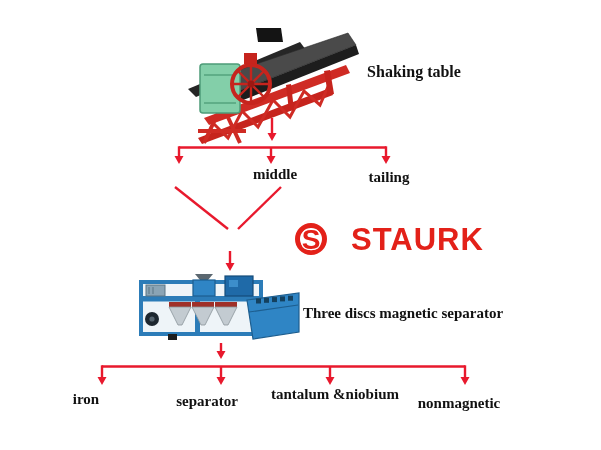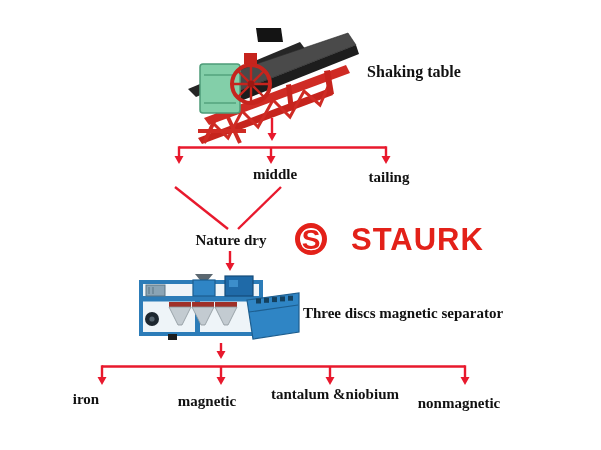--- a/index.html
+++ b/index.html
@@ -145,26 +145,25 @@
       <line x1="465" y1="365.3" x2="465" y2="377"></line>
       <polygon points="460.5,377 469.5,377 465,385" stroke="none"></polygon>
     </g>
   </svg>
 
   <div class="lbl" style="left:414px;top:63px;font-size:16px;">Shaking table</div>
 
   <div class="lbl" style="left:275px;top:166px;text-align:right;">middle</div>
   <div class="lbl" style="left:389px;top:169px;">tailing</div>
 
-  <div class="lbl" style="left:231px;top:232px;">Nature dry</div>
 
   <div class="lbl" style="left:403px;top:305px;">Three discs magnetic separator</div>
 
   <div class="lbl" style="left:86px;top:391px;">iron</div>
-  <div class="lbl" style="left:207px;top:393px;">magnetic</div>
+  <div class="lbl" style="left:207px;top:393px;">separator</div>
   <div class="lbl" style="left:335px;top:386px;">tantalum &amp;niobium</div>
   <div class="lbl" style="left:459px;top:395px;">nonmagnetic</div>
 
   <div class="logo">
     <svg style="position:static;" width="36" height="36" viewBox="0 0 36 36">
       <circle cx="18" cy="18" r="13.5" fill="none" stroke="var(--logo)" stroke-width="5"></circle>
       <text x="18" y="28" text-anchor="middle" font-family="Liberation Sans, sans-serif" font-size="28" font-weight="bold" fill="var(--logo)" stroke="#ffffff" stroke-width="2.5" paint-order="stroke">S</text>
     </svg>
     <div class="logo-text">STAURK</div>
   </div>

